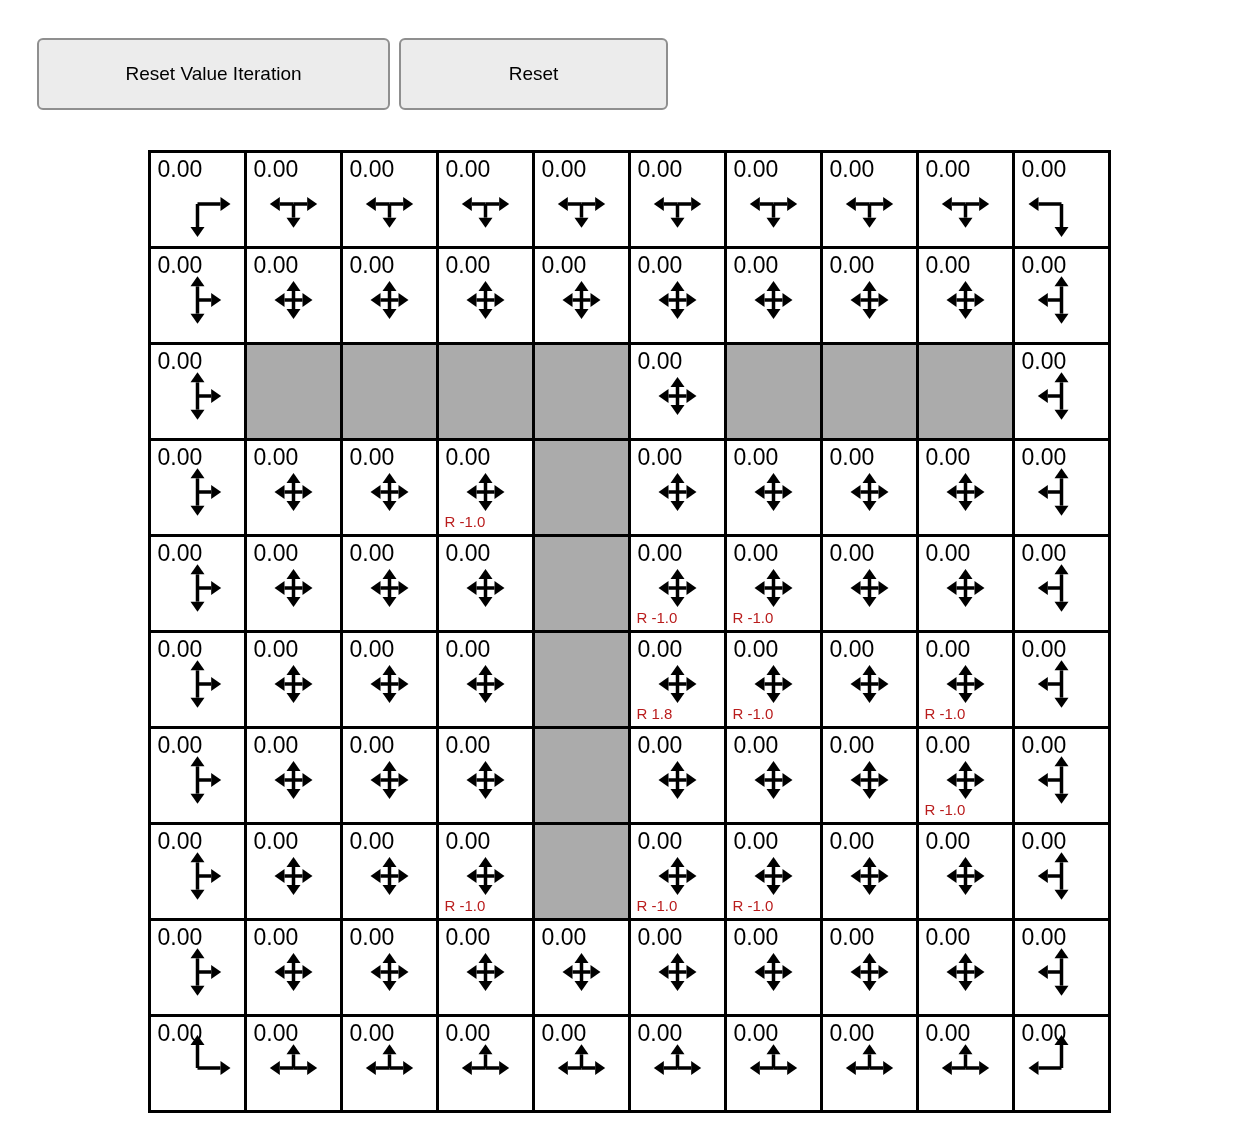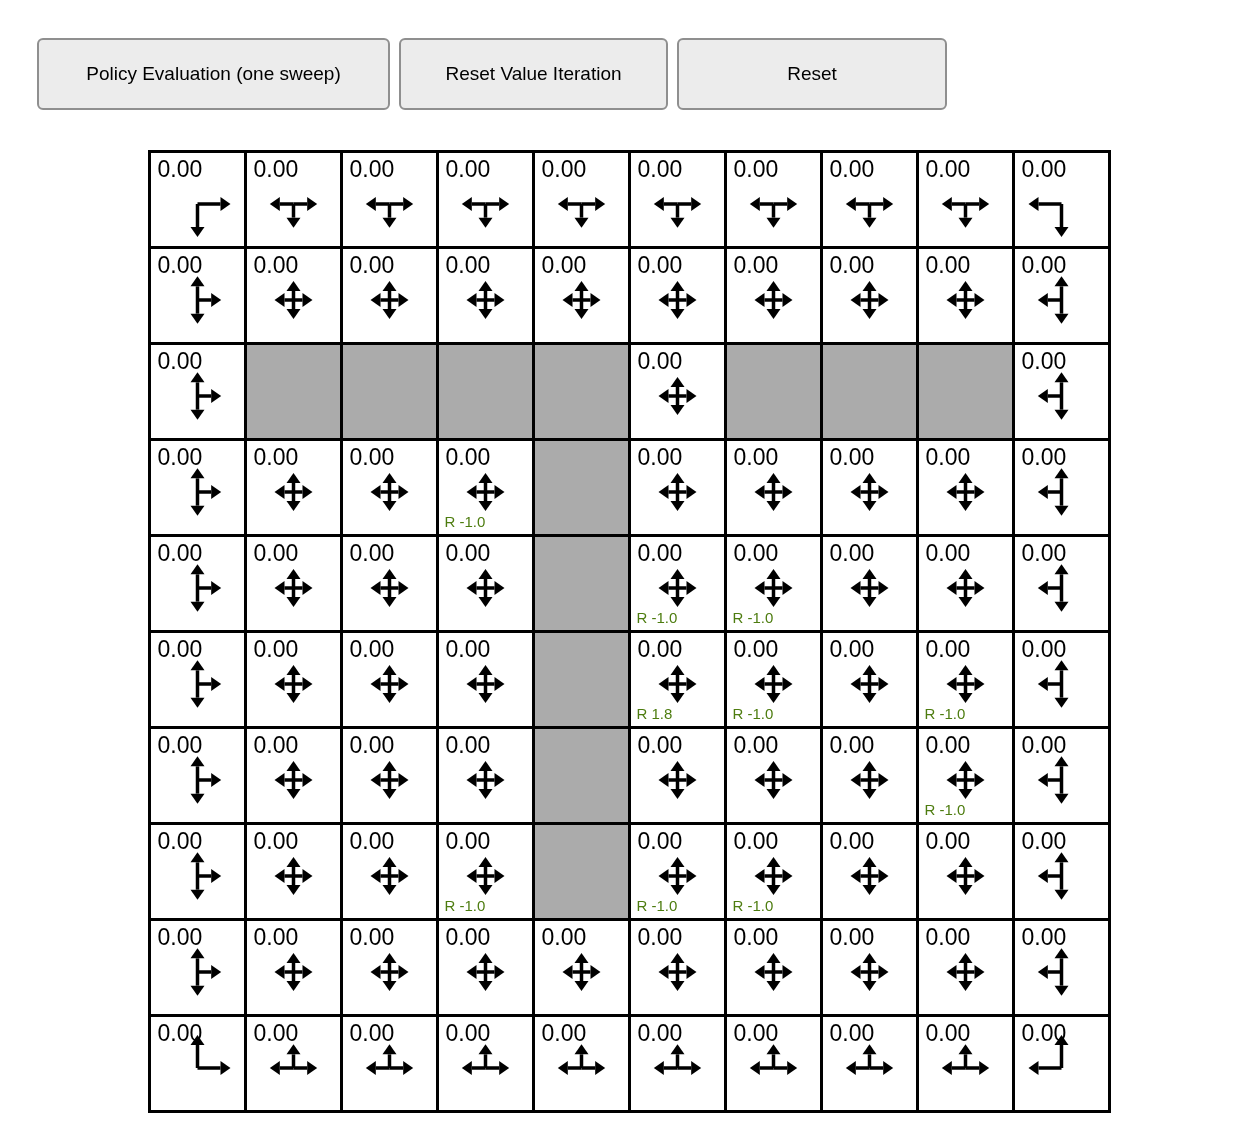--- a/index.html
+++ b/index.html
@@ -64,37 +64,36 @@
     font-size: 23px;
     line-height: 1.15;
     color: #000;
     pointer-events: none;
   }
   .cell .rew {
     position: absolute;
     left: 6px;
     bottom: 4px;
     font-size: 15px;
-    color: #4d7c0f;
+    color: #b91c1c;
     pointer-events: none;
   }
   .cell svg.arrows {
     position: absolute;
     left: 0;
     top: 0;
     pointer-events: none;
   }
 </style>
 </head>
 <body>
 
 <div class="page">
 
   <div class="toolbar">
-    <button class="btn">Policy Evaluation (one sweep)</button>
     <button class="btn">Reset Value Iteration</button>
     <button class="btn">Reset</button>
   </div>
 
   <div class="grid" id="grid">
       <div class="cell" style="background: rgb(255, 255, 255);">
         <div class="val">0.00</div>
         <svg width="93" height="93" viewBox="0 0 93 93" class="arrows">
           <line x1="46.5" y1="51" x2="69.5" y2="51" stroke="#000000" stroke-width="3.5"></line>
           <polygon points="79.5,51 69.5,58 69.5,44" fill="#000000"></polygon>

